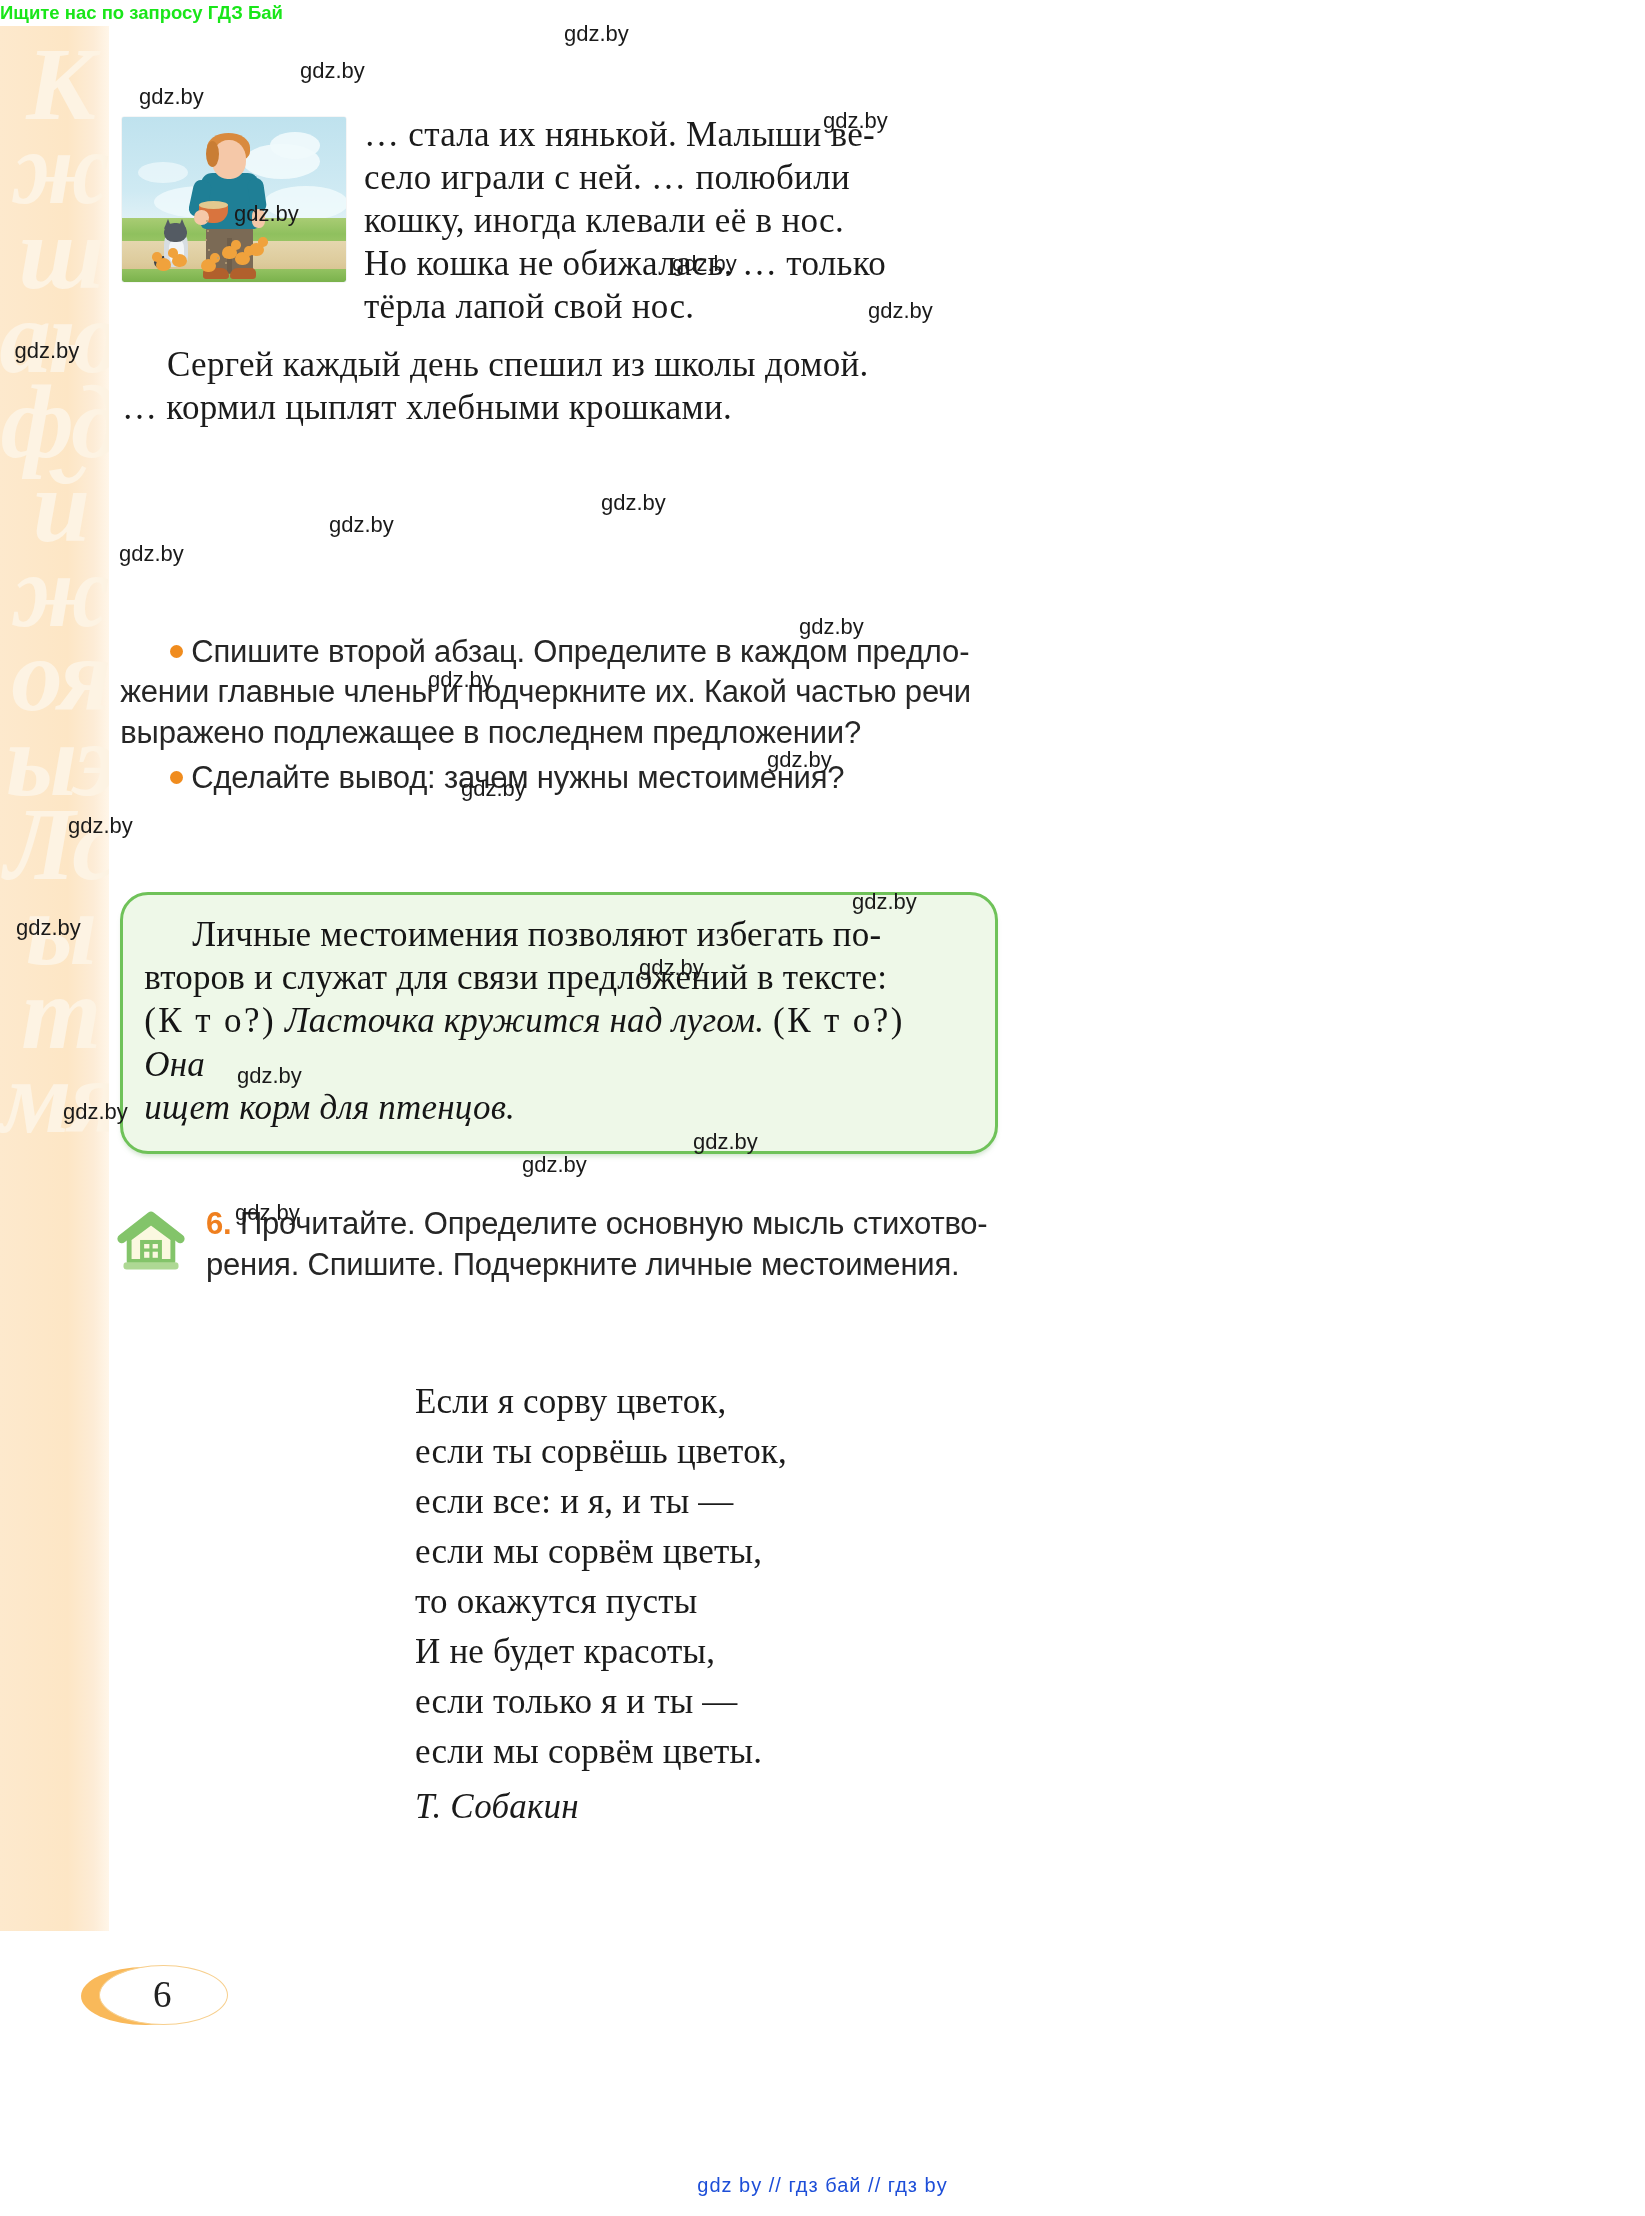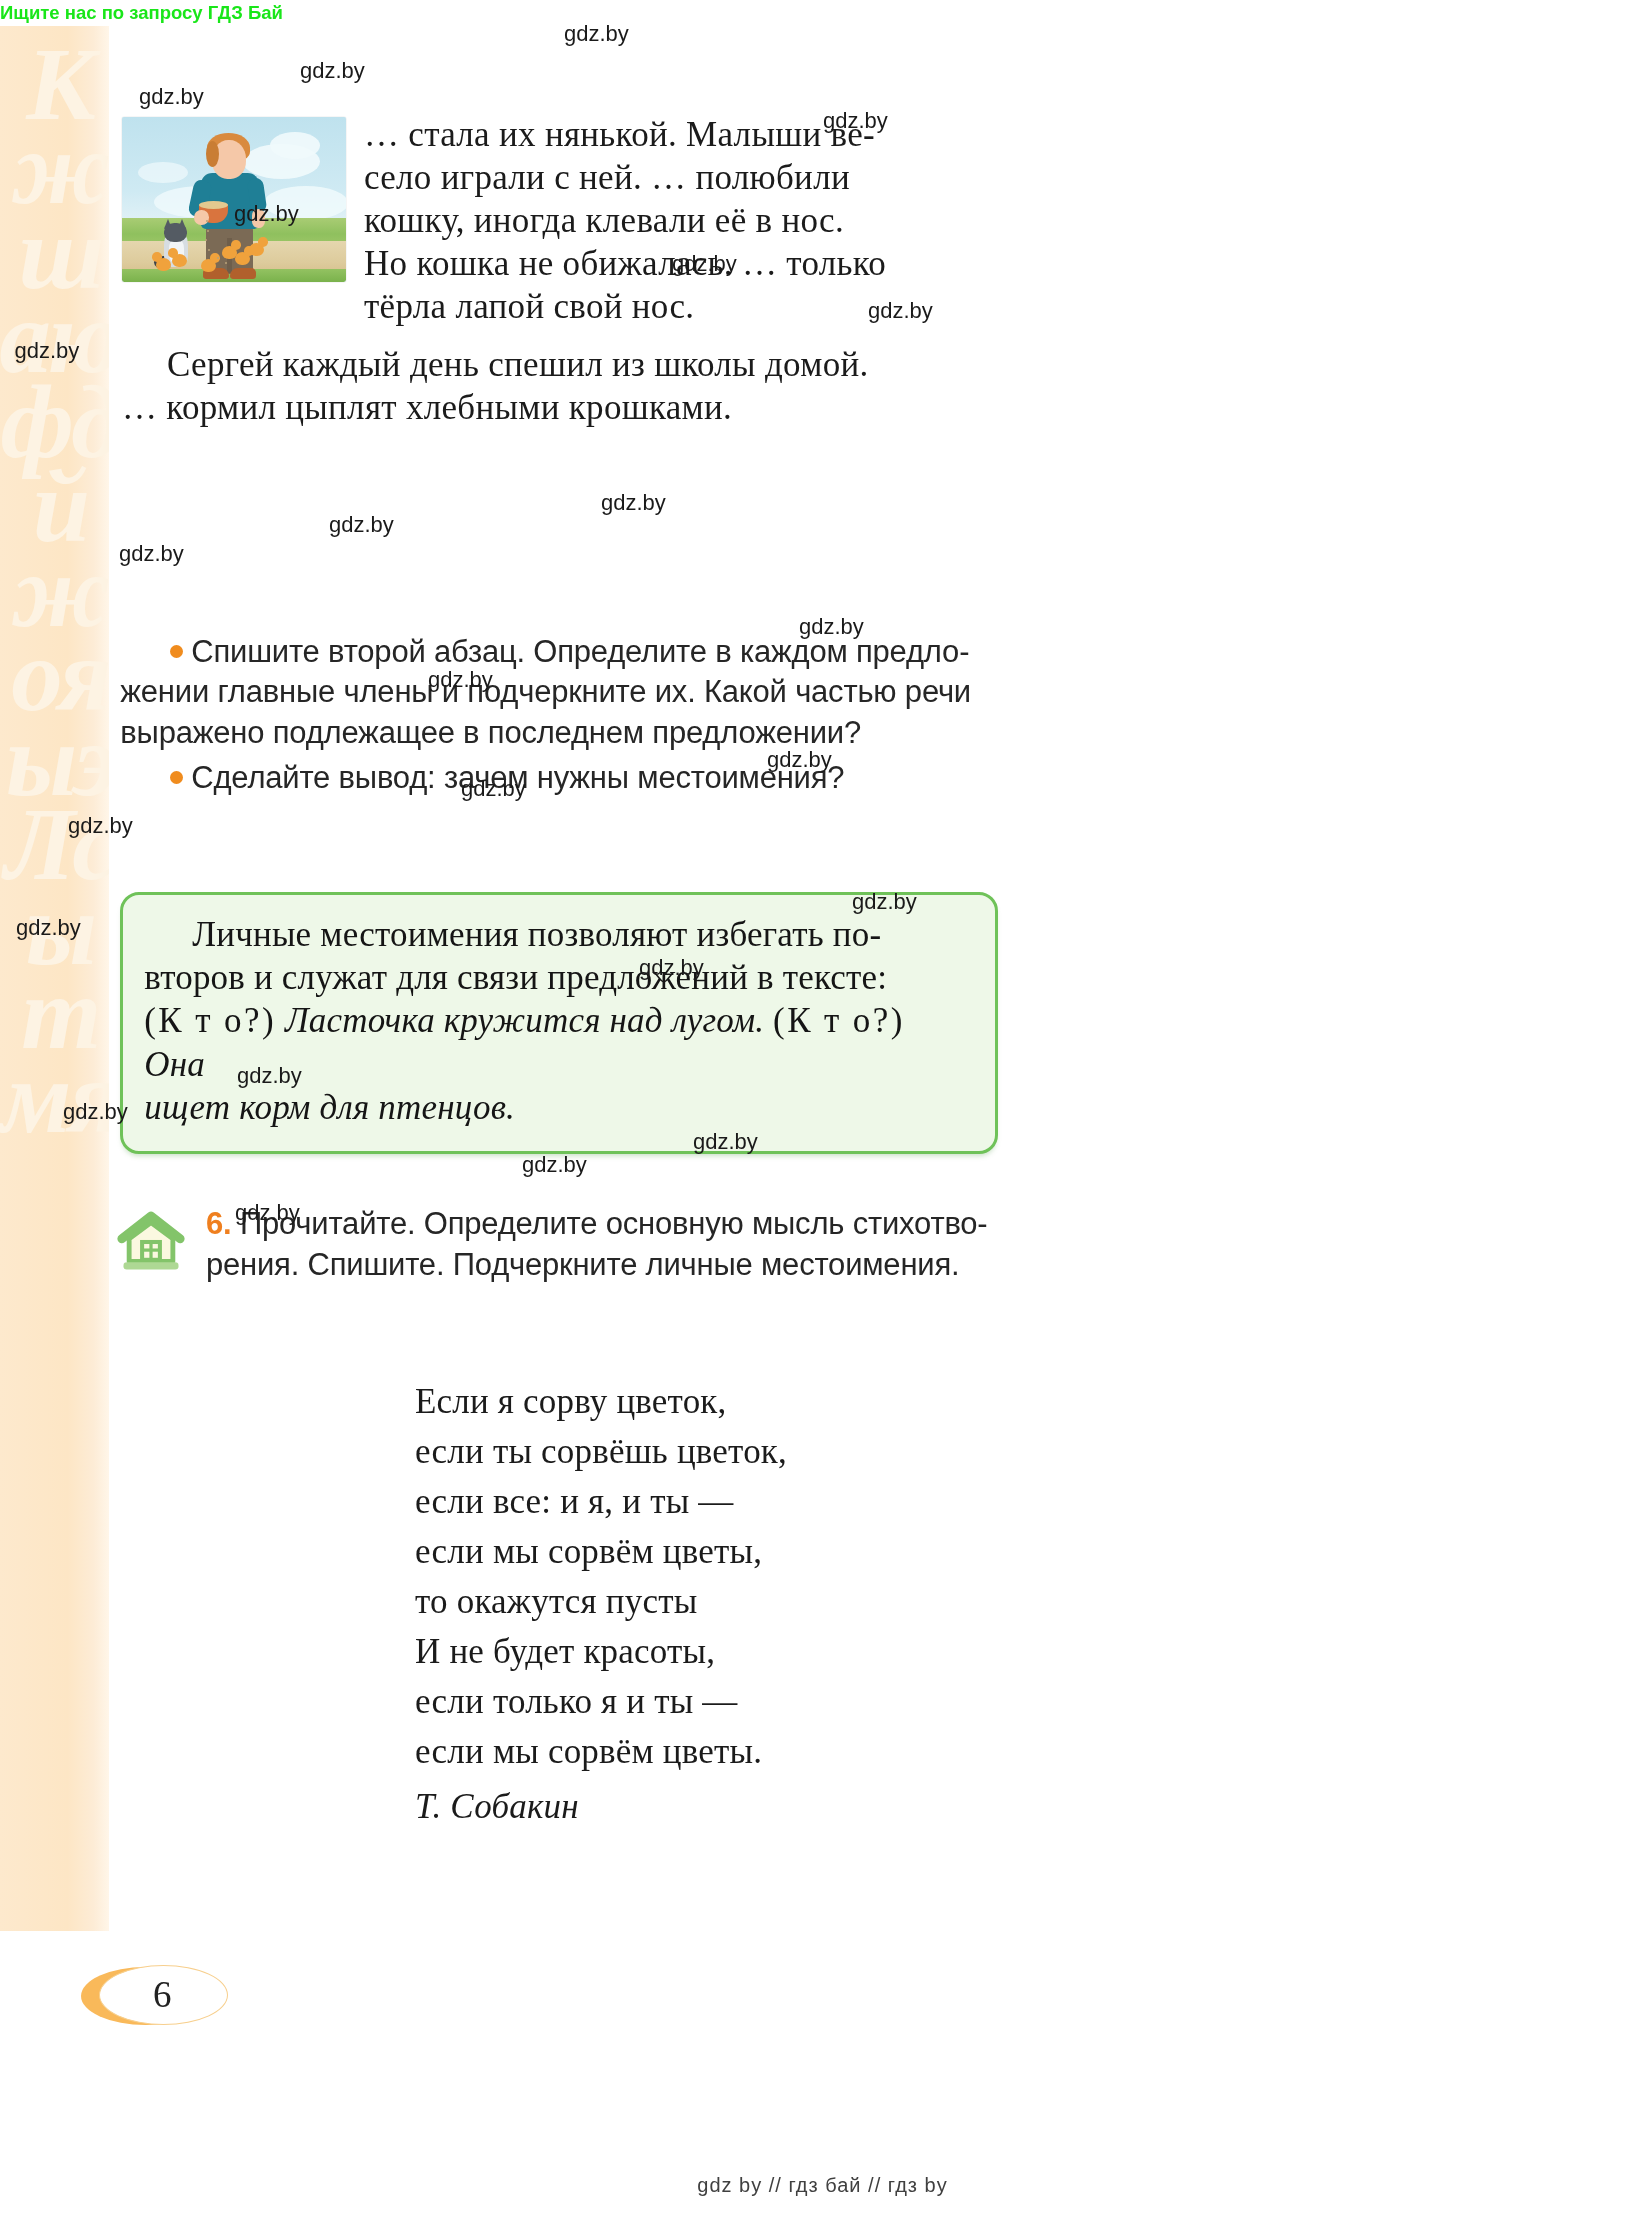--- a/index.html
+++ b/index.html
@@ -205,21 +205,21 @@
 
   
   .rule-box {
     position: absolute;
     left: 11.3px;
     top: 892px;
     width: 878px;
     box-sizing: border-box;
     background: #eef8e8;
     border: 3.2px solid #6fc259;
-    border-radius: 19px;
+    border-radius: 28px;
     padding: 17.7px 24px 21px 21px;
     box-shadow: 0 4px 4.8px -2.4px rgba(110,170,100,0.35);
   }
   .rule-text {
     font-family: "Liberation Serif", serif;
     font-size: 35px;
     line-height: 1.24;
     color: #151515;
     letter-spacing: 0.2px;
     margin: 0;
@@ -307,21 +307,21 @@
   }
 
   
   .footer {
     position: absolute;
     left: 0; top: 2174px;
     width: 1645px;
     text-align: center;
     font-family: "Liberation Sans", sans-serif;
     font-size: 20px;
-    color: #404040;
+    color: #1d4ed8;
     letter-spacing: 1px;
     z-index: 30;
   }
 </style>
 </head>
 <body>
 
 <div id="page">
 
   <div class="promo-banner">Ищите нас по запросу ГДЗ Бай</div>

